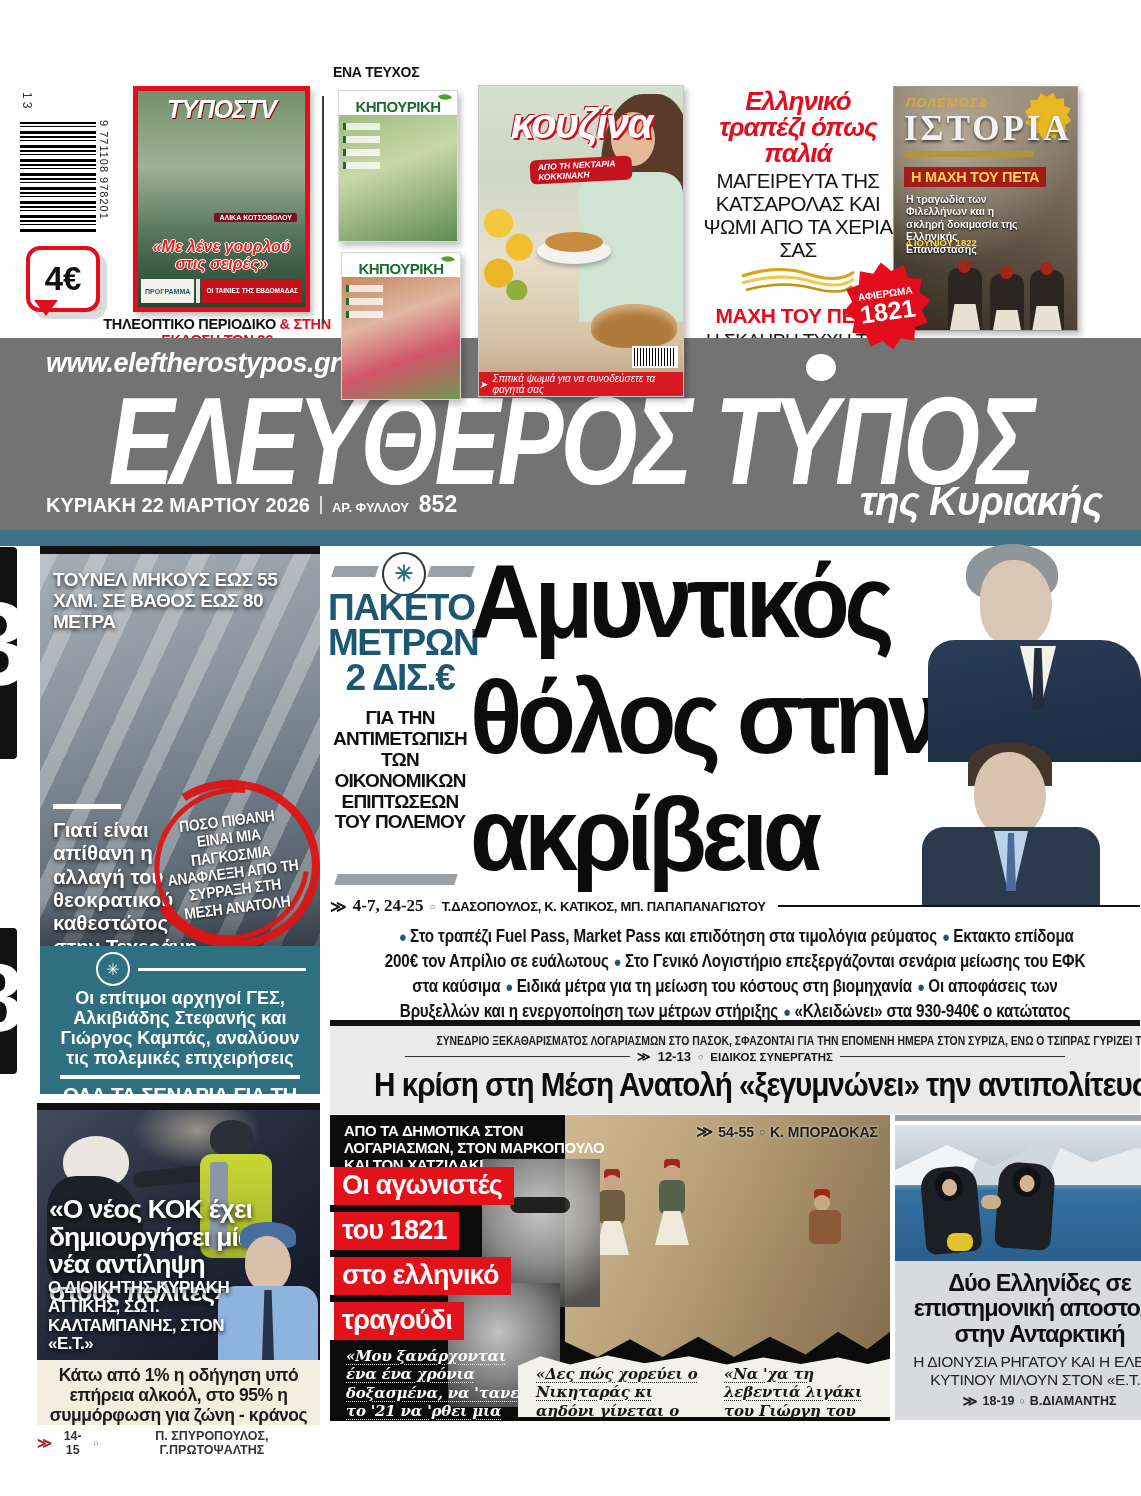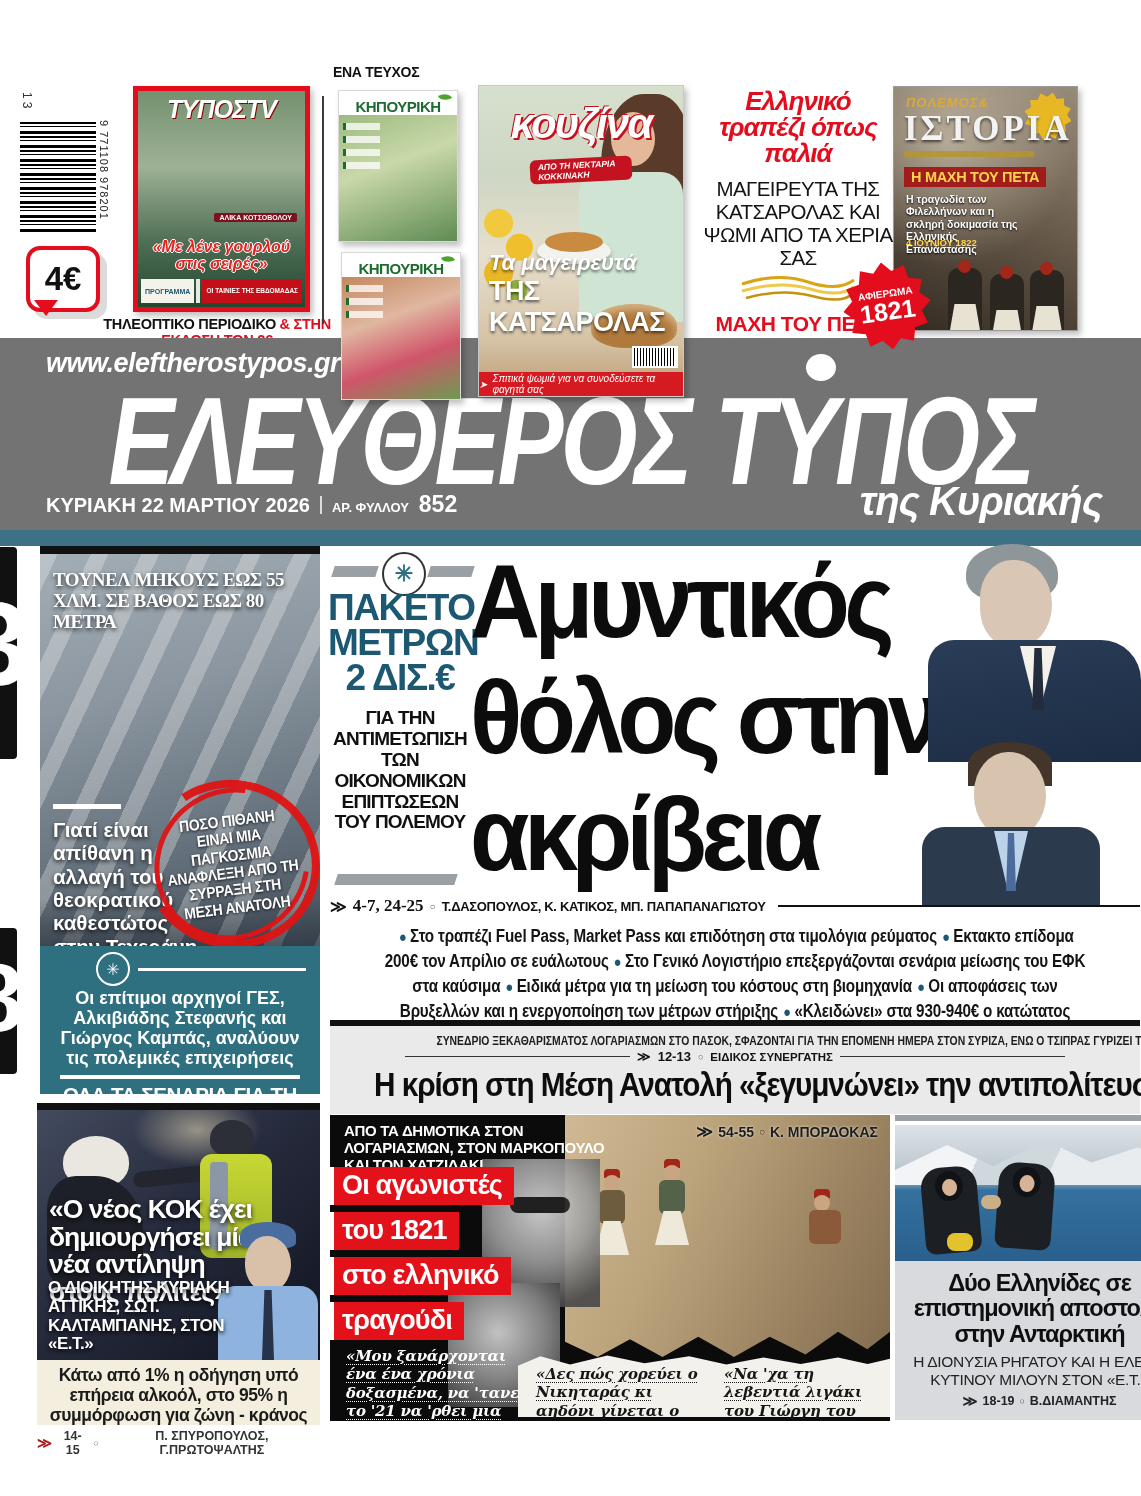--- a/index.html
+++ b/index.html
@@ -75,21 +75,21 @@
   .kz-t1{font-size:22px;font-weight:bold;font-style:italic;text-shadow:0 2px 3px rgba(0,0,0,.55);}
   .kz-t2{font-size:27px;font-weight:bold;letter-spacing:-.5px;text-shadow:0 2px 3px rgba(0,0,0,.6);}
   .kz-strip{position:absolute;left:0;bottom:0;width:100%;height:24px;background:#d61a22;color:#fff;display:flex;align-items:center;
     justify-content:center;gap:5px;font-size:10px;font-style:italic;}
   .kz-bar{position:absolute;right:5px;bottom:28px;width:42px;height:18px;background:
      repeating-linear-gradient(90deg,#000 0 1px,#fff 1px 3px);border:2px solid #fff;}
 
   
   .promo{position:absolute;left:700px;top:88px;width:196px;text-align:center;}
   .promo-title{color:#e30d1e;font-weight:bold;font-style:italic;font-size:26px;line-height:1.0;letter-spacing:-1px;}
-  .promo-sub{margin-top:12px;font-size:20.5px;line-height:1.12;letter-spacing:-.6px;color:#141414;}
+  .promo-sub{margin-top:4px;font-size:20.5px;line-height:1.12;letter-spacing:-.6px;color:#141414;}
   .promo-kicker{margin-top:10px;color:#e30d1e;font-weight:bold;font-size:21px;letter-spacing:-.5px;}
   .promo-sub2{margin-top:2px;font-size:19px;line-height:1.12;letter-spacing:-.5px;color:#141414;text-align:left;padding-left:6px;}
   .waves{margin:6px auto 0;display:block;}
 
   .burst{clip-path:polygon(100% 50%,88.6% 60.4%,93.3% 75%,78.3% 78.3%,75% 93.3%,60.4% 88.6%,50% 100%,39.6% 88.6%,25% 93.3%,21.7% 78.3%,6.7% 75%,11.4% 60.4%,0% 50%,11.4% 39.6%,6.7% 25%,21.7% 21.7%,25% 6.7%,39.6% 11.4%,50% 0%,60.4% 11.4%,75% 6.7%,78.3% 21.7%,93.3% 25%,88.6% 39.6%);}
   .badge1821{position:absolute;left:843px;top:262px;width:88px;height:88px;background:#e30d1e;z-index:7;
     display:flex;flex-direction:column;align-items:center;justify-content:center;color:#fff;transform:rotate(-8deg);}
   .badge1821 .b1{font-size:10px;font-weight:bold;}
   .badge1821 .b2{font-size:25px;font-weight:bold;line-height:1;}
 
@@ -125,21 +125,21 @@
 
   
   .iran{position:absolute;left:40px;top:546px;width:280px;height:548px;}
   .iran-topbar{height:8px;background:#111;}
   .iran-photo{position:relative;height:392px;overflow:hidden;
     background:linear-gradient(165deg,#a3adb5 0%,#8b96a0 35%,#66727d 70%,#434e59 100%);}
   .iran-photo::before{content:"";position:absolute;inset:0;
     background:repeating-linear-gradient(115deg,rgba(245,245,242,.55) 0 16px,rgba(120,130,140,0) 16px 46px);opacity:.55;}
   .iran-photo::after{content:"";position:absolute;left:0;bottom:0;width:100%;height:46px;background:linear-gradient(#0000,rgba(40,48,58,.55));}
   .iran-kicker{position:absolute;left:13px;top:16px;right:8px;color:#fff;font-weight:bold;font-size:19px;line-height:1.1;
-    letter-spacing:-.5px;text-shadow:0 2px 4px rgba(0,0,0,.8);z-index:2;font-family:Liberation Serif, serif;}
+    letter-spacing:-.5px;text-shadow:0 2px 4px rgba(0,0,0,.8);z-index:2;}
   .iran-head{position:absolute;left:13px;top:62px;color:#fff;font-weight:bold;font-size:45px;line-height:.98;letter-spacing:-1.5px;
     text-shadow:0 2px 6px rgba(0,0,0,.7);z-index:2;}
   .iran-rule{position:absolute;left:13px;top:250px;width:68px;height:5px;background:#fff;z-index:2;}
   .iran-sub{position:absolute;left:13px;top:264px;width:148px;color:#fff;font-weight:bold;font-size:20.5px;line-height:1.14;
     text-shadow:0 2px 4px rgba(0,0,0,.8);z-index:2;}
   .stamp{position:absolute;right:0px;top:226px;width:176px;height:168px;transform:rotate(-7deg);z-index:3;}
   .stamp .r1{position:absolute;inset:0;border:8px solid #df1414;border-radius:50%;border-left-color:transparent;transform:rotate(18deg);opacity:.95;}
   .stamp .r2{position:absolute;inset:9px;border:5px solid #df1414;border-radius:50%;border-right-color:transparent;transform:rotate(-30deg);opacity:.95;}
   .stamp-text{position:absolute;inset:24px 14px;display:flex;align-items:center;justify-content:center;text-align:center;
     color:#fff;font-weight:bold;font-size:15.5px;line-height:1.12;letter-spacing:-.3px;text-shadow:0 1px 3px rgba(0,0,0,.85);}
@@ -338,24 +338,20 @@
   <div class="cover kouzina">
     <div class="kz-hair"></div>
     <div class="kz-face"></div>
     <div class="kz-shirt"></div>
     <div class="kz-lemons"></div>
     <div class="kz-plate"></div>
     <div class="kz-food"></div>
     <div class="kz-bread"></div>
     <div class="kz-logo">κουζίνα</div>
     <div class="kz-ribbon">ΑΠΟ ΤΗ ΝΕΚΤΑΡΙΑ ΚΟΚΚΙΝΑΚΗ</div>
-    <div class="kz-title">
-      <div class="kz-t1">Τα μαγειρευτά</div>
-      <div class="kz-t2">ΤΗΣ ΚΑΤΣΑΡΟΛΑΣ</div>
-    </div>
     <div class="kz-bar"></div>
     <div class="kz-strip">
       <span>➤</span>
       <span>Σπιτικά ψωμιά για να συνοδεύσετε τα φαγητά σας</span>
     </div>
   </div>
 
   <div class="promo">
     <div class="promo-title">Ελληνικό τραπέζι όπως παλιά</div>
     <div class="promo-sub">ΜΑΓΕΙΡΕΥΤΑ ΤΗΣ ΚΑΤΣΑΡΟΛΑΣ ΚΑΙ ΨΩΜΙ ΑΠΟ ΤΑ ΧΕΡΙΑ ΣΑΣ</div>

